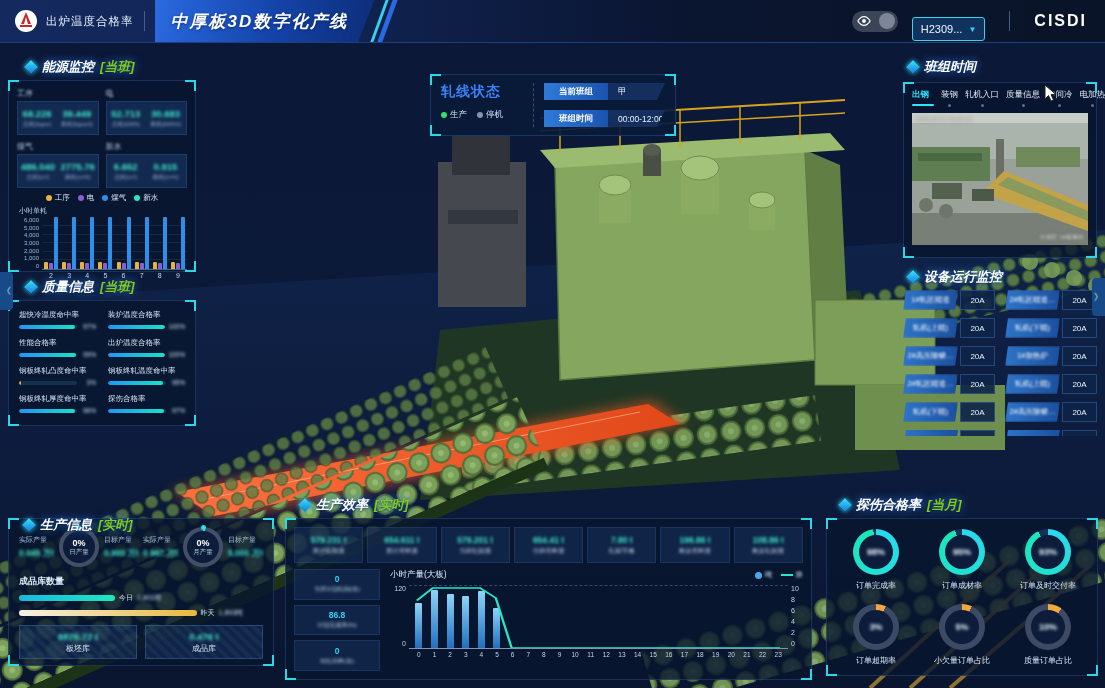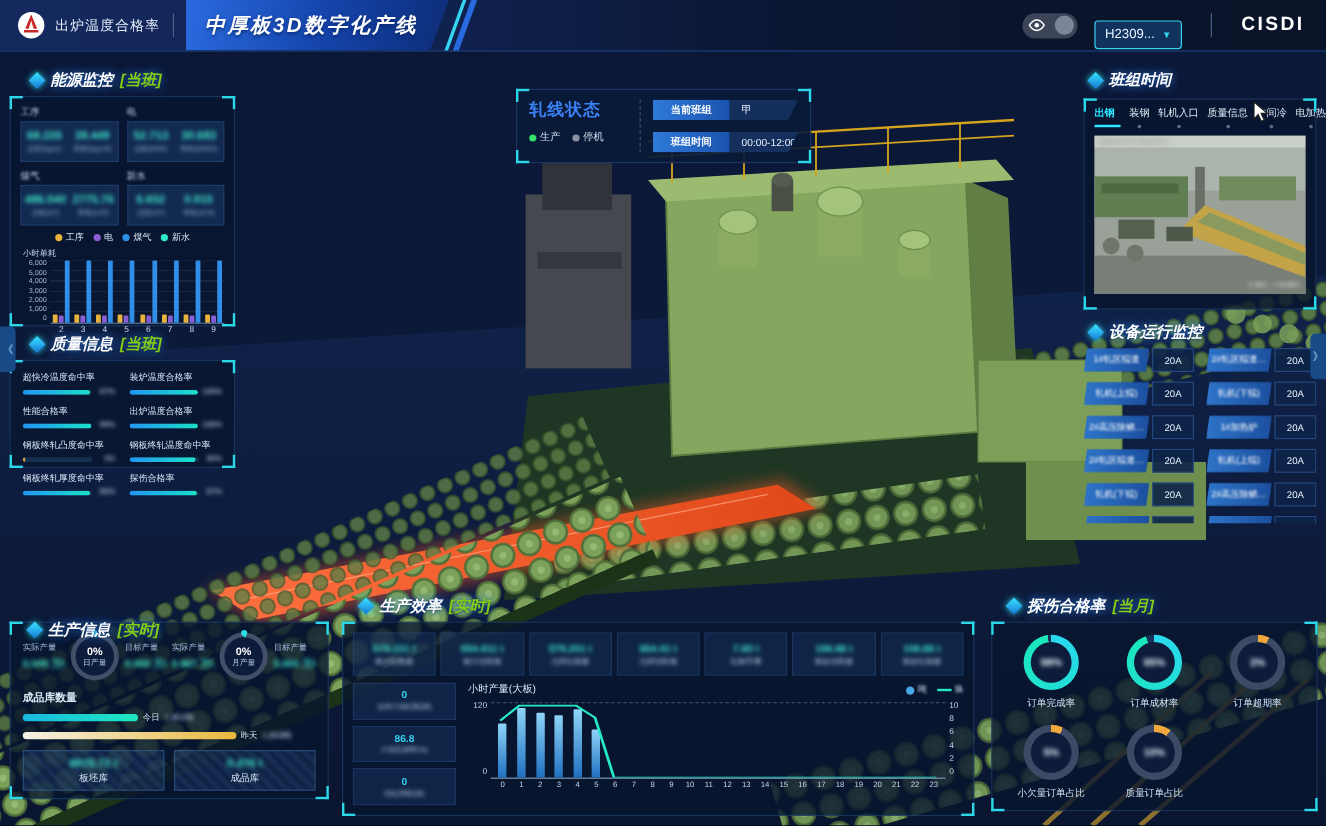--- a/index.html
+++ b/index.html
@@ -68,21 +68,21 @@
        align-items:flex-end;font-size:6px;color:#9fb6d4;}
   #energy-plot{flex:1;display:flex;}
   .egroup{flex:1;display:flex;flex-direction:column;align-items:center;}
   .ebars{display:flex;align-items:flex-end;gap:1px;height:52px;width:100%;justify-content:center;
        border-bottom:1px solid #49688e;
        background:repeating-linear-gradient(to top,rgba(90,130,180,.16) 0 1px,transparent 1px 8.6px);}
   .ebar{width:4px;border-radius:1px 1px 0 0;}
   .exl{font-size:7px;color:#cdd9ea;margin-top:2px;}
 
   
-  #quality-panel{left:8px;top:300px;width:188px;height:90px;padding:9px 10px;box-sizing:border-box;}
+  #quality-panel{left:8px;top:300px;width:188px;height:126px;padding:9px 10px;box-sizing:border-box;}
   #quality-grid{display:grid;grid-template-columns:1fr 1fr;gap:8px 12px;}
   .ql{font-size:7.5px;color:#d8e6f6;white-space:nowrap;overflow:hidden;}
   .qrow{display:flex;align-items:center;gap:3px;margin-top:3px;}
   .qtrack{flex:1;height:4px;background:#14304f;border-radius:2px;overflow:hidden;}
   .qfill{height:100%;background:linear-gradient(90deg,#2196f3,#1be0c8);border-radius:2px;}
   .qorange{background:#e8a33c;}
   .qpct{font-size:6.5px;color:#cfe0f2;min-width:16px;text-align:right;}
 
   
   #status-panel{left:430px;top:74px;width:246px;height:62px;padding:8px 10px;box-sizing:border-box;
@@ -910,20 +910,29 @@
           <div class="ring">
             <div class="arc" style="background: conic-gradient(rgb(42, 216, 240) 0%, rgb(25, 232, 184) 95%, rgba(25, 50, 90, 0.95) 95%, rgba(25, 50, 90, 0.95) 100%);"></div>
             <div class="hole">
               <div class="opct blur1">95%</div>
             </div>
           </div>
           <div class="olabel">订单成材率</div>
         </div>
         <div class="ocell">
           <div class="ring">
+            <div class="arc" style="background: conic-gradient(rgb(42, 216, 240) 0%, rgb(25, 232, 184) 93%, rgba(25, 50, 90, 0.95) 93%, rgba(25, 50, 90, 0.95) 100%);"></div>
+            <div class="hole">
+              <div class="opct blur1">93%</div>
+            </div>
+          </div>
+          <div class="olabel">订单及时交付率</div>
+        </div>
+        <div class="ocell">
+          <div class="ring">
             <div class="arc" style="background: conic-gradient(rgb(240, 168, 60) 0deg, rgb(240, 168, 60) 7%, rgb(61, 74, 102) 7%, rgb(61, 74, 102) 100%);"></div>
             <div class="hole">
               <div class="opct blur1">3%</div>
             </div>
           </div>
           <div class="olabel">订单超期率</div>
         </div>
         <div class="ocell">
           <div class="ring">
             <div class="arc" style="background: conic-gradient(rgb(240, 168, 60) 0deg, rgb(240, 168, 60) 7%, rgb(61, 74, 102) 7%, rgb(61, 74, 102) 100%);"></div>

